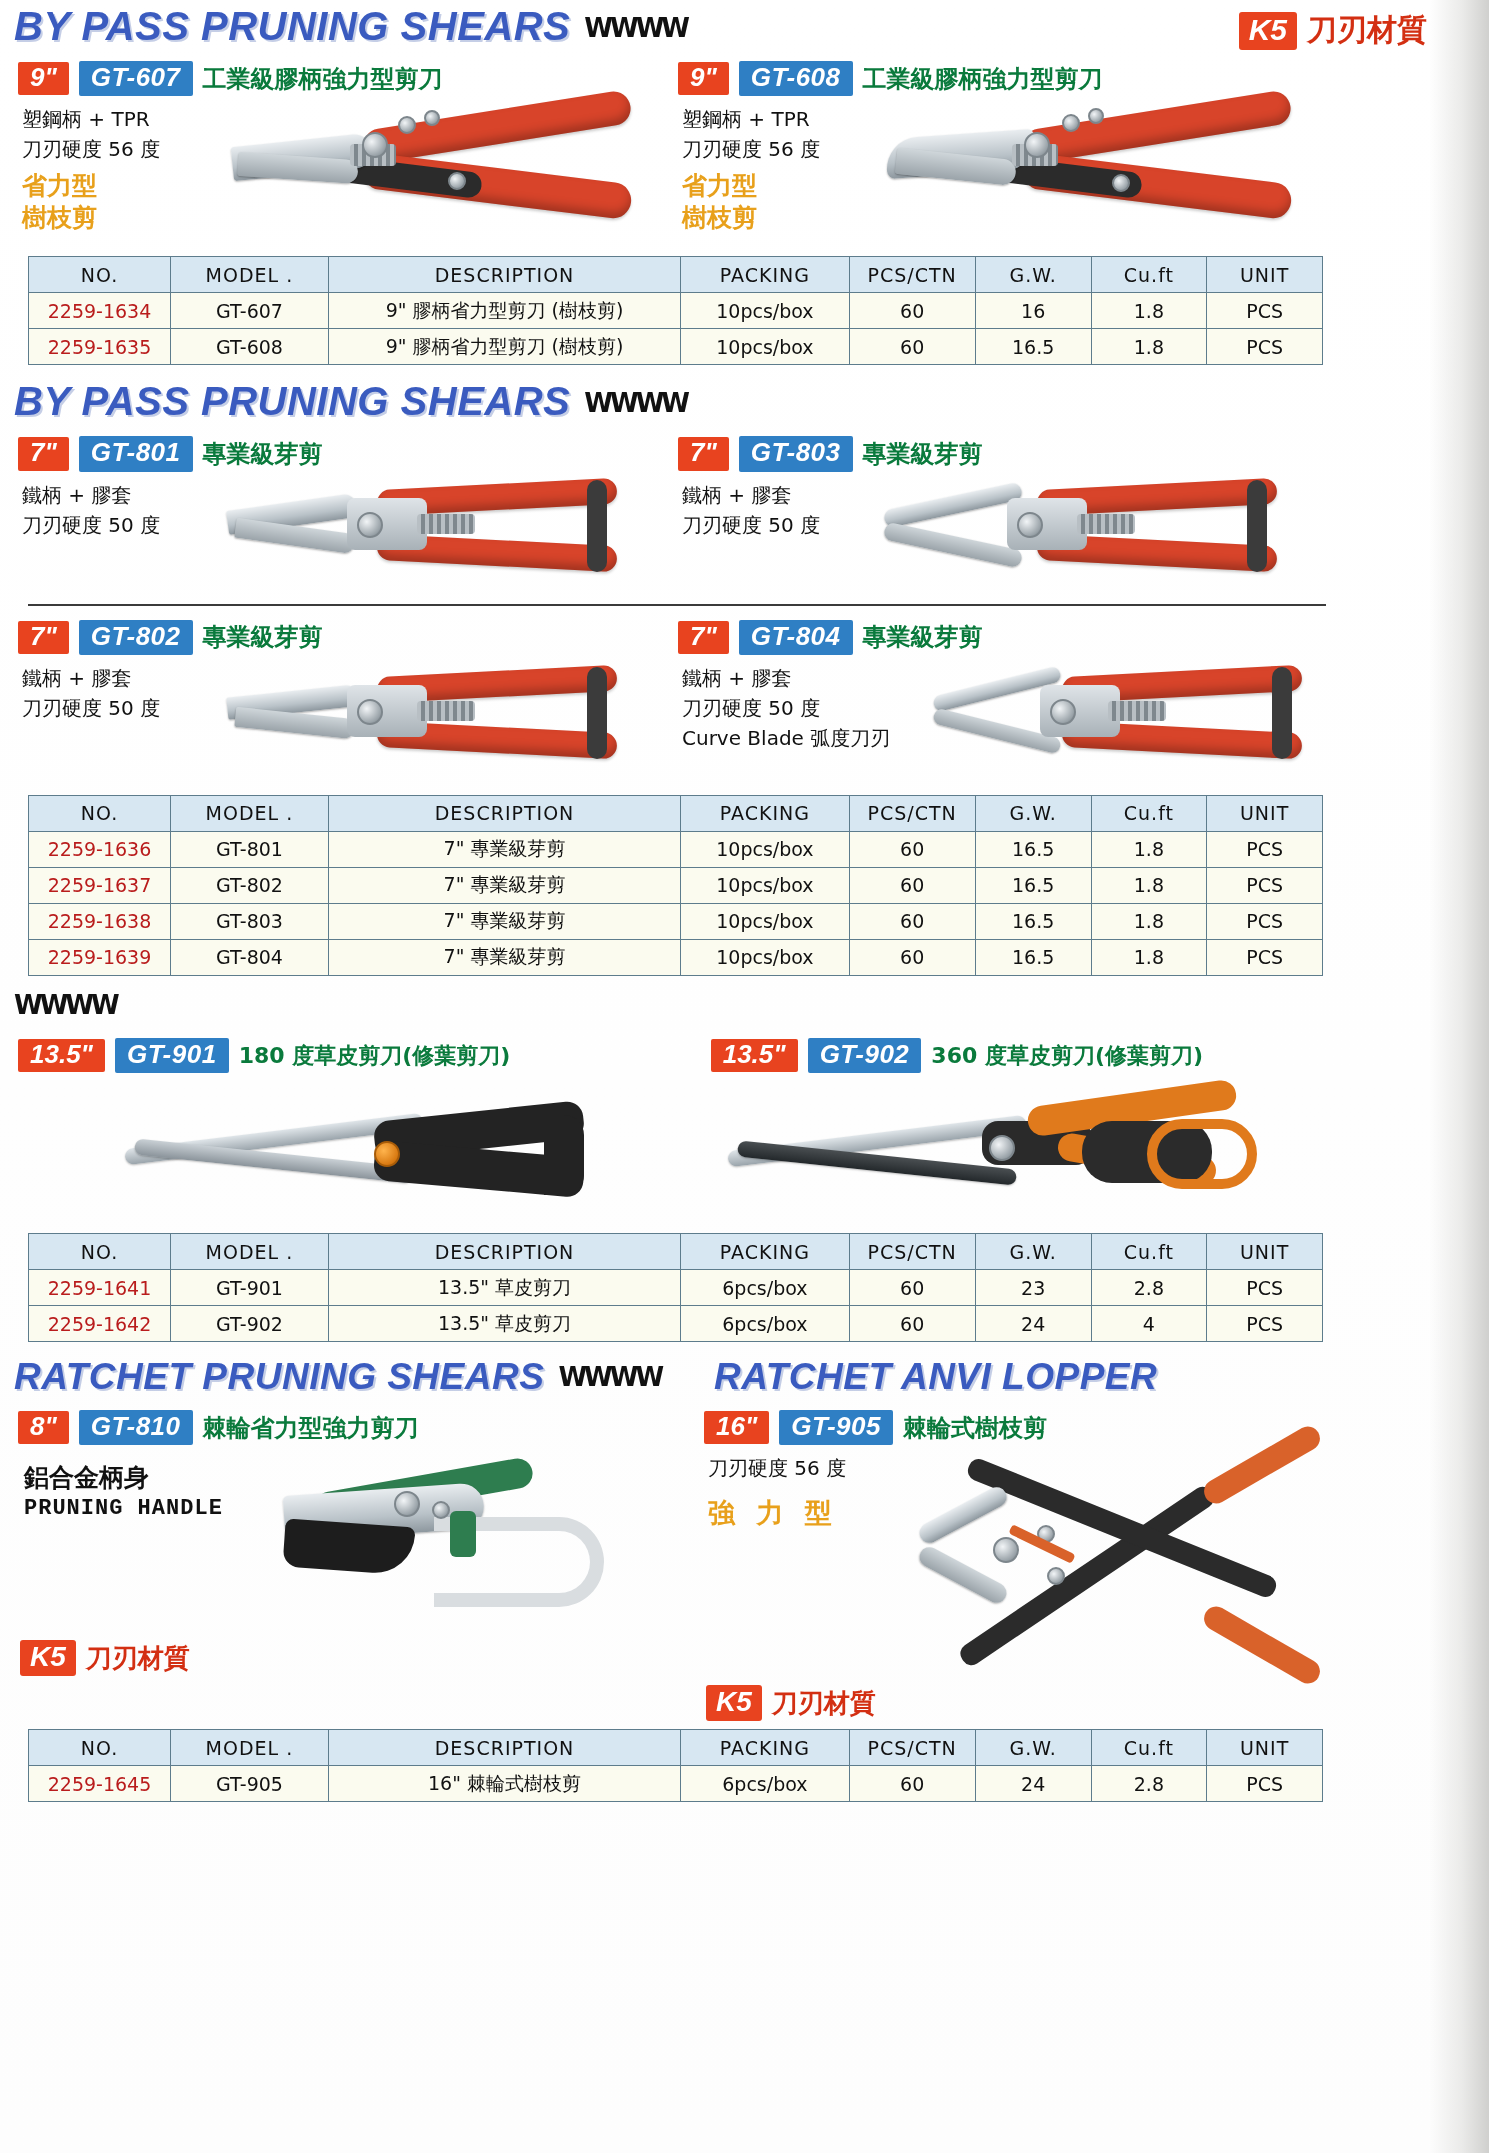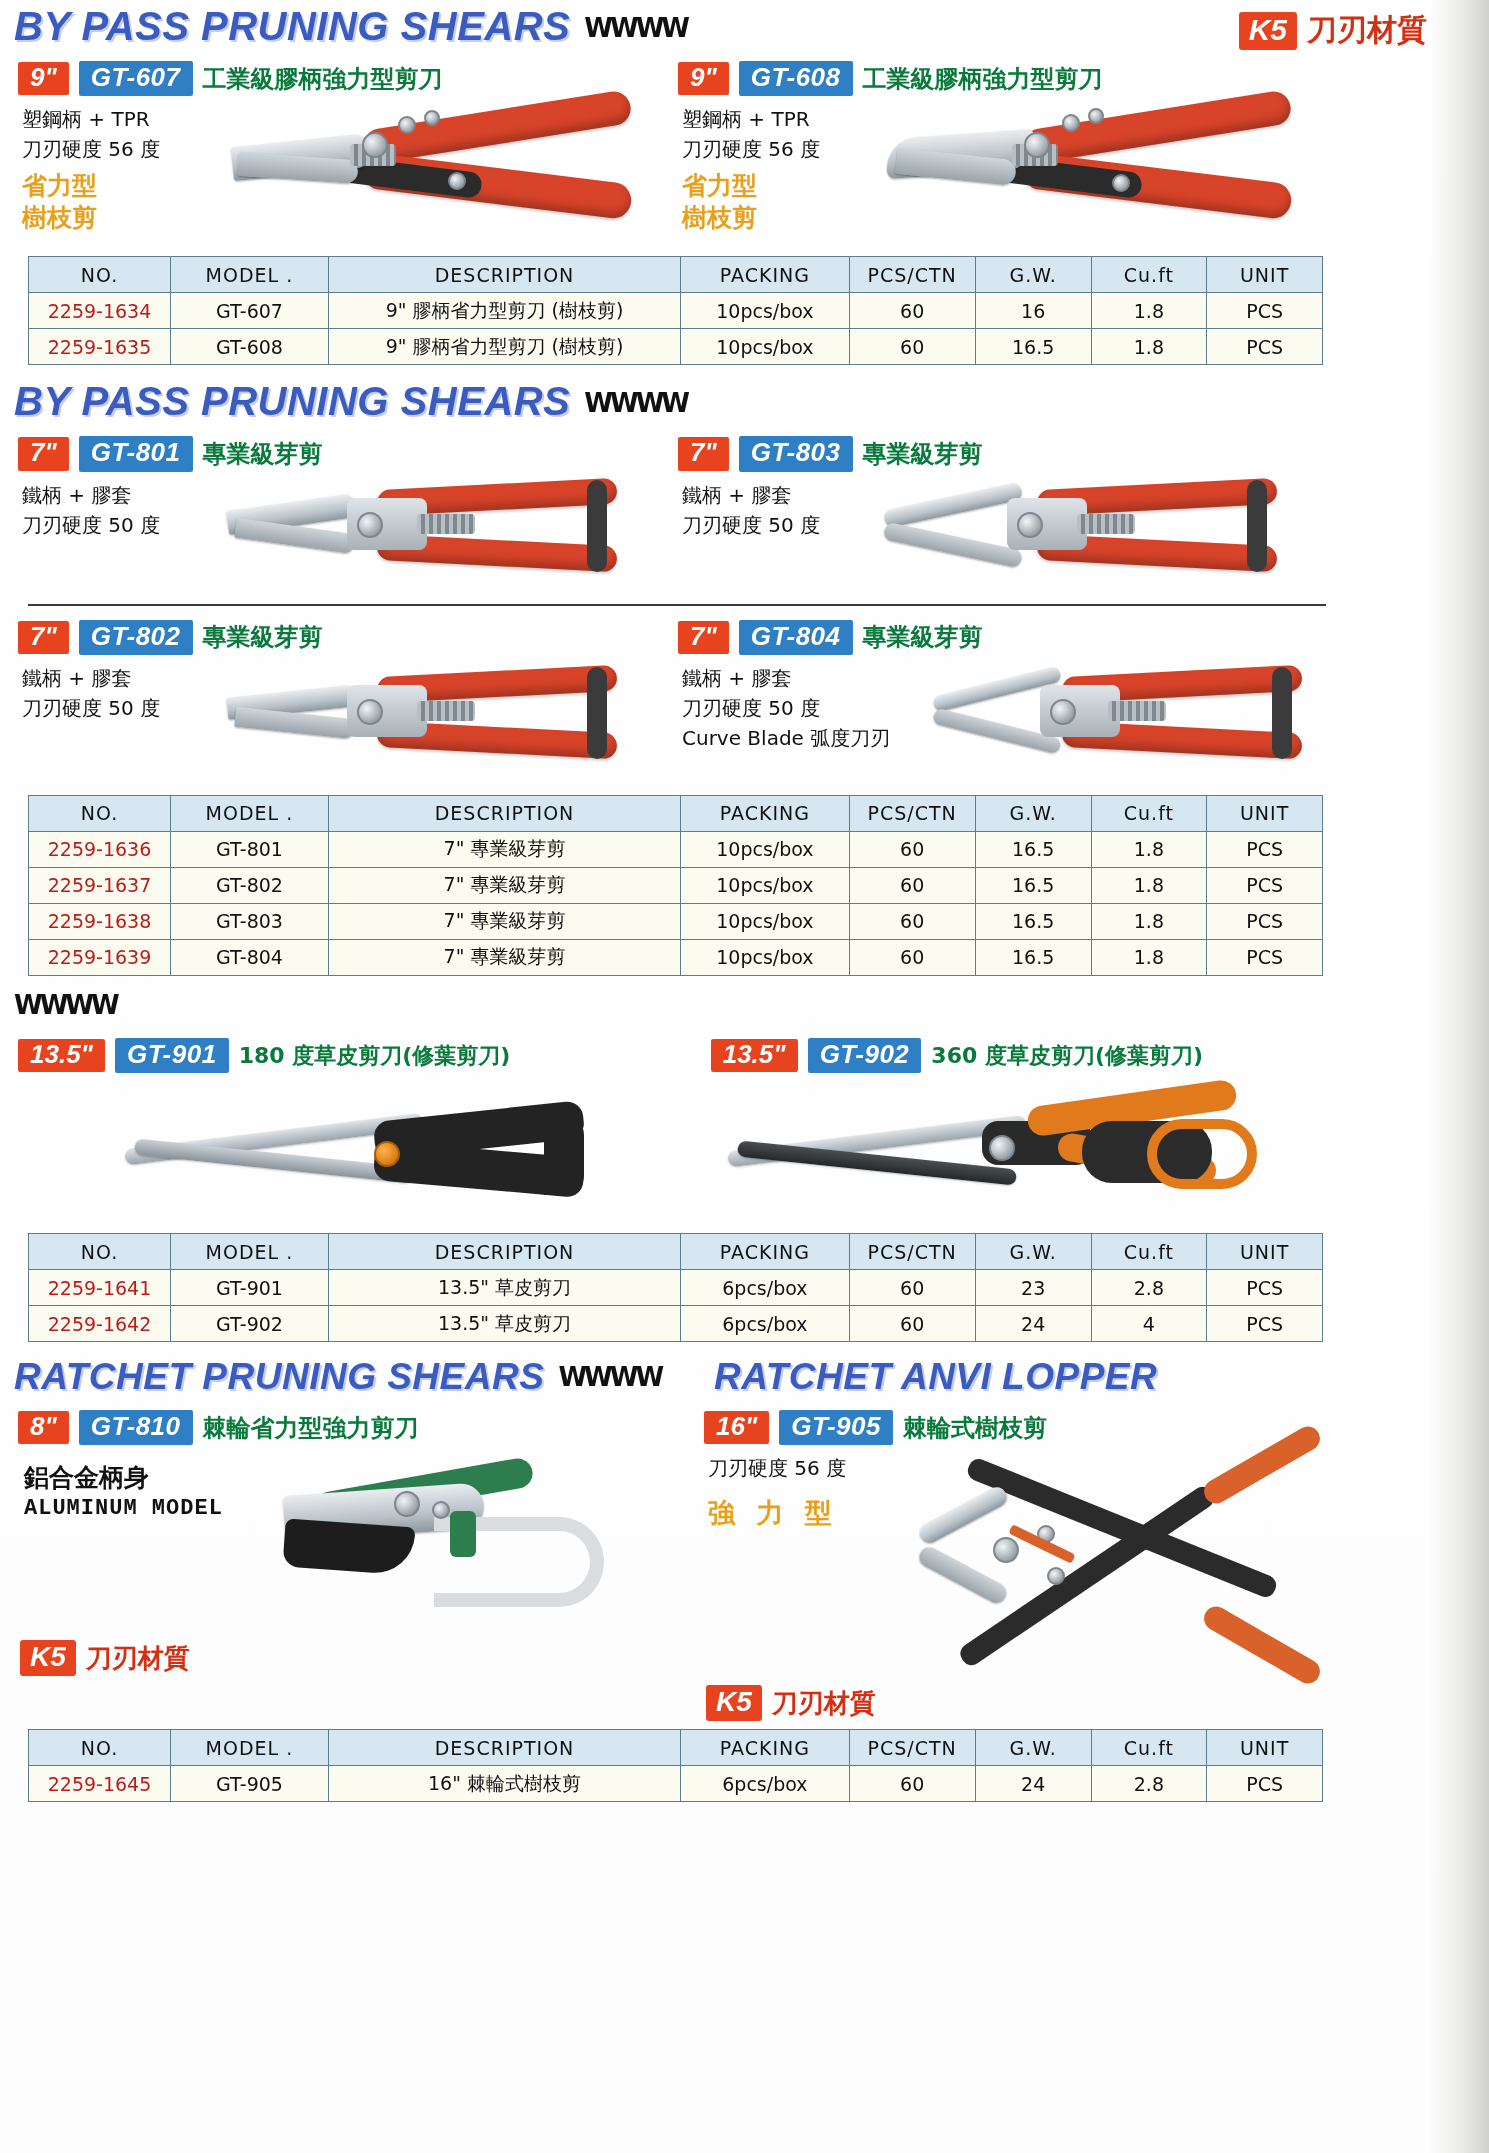--- a/index.html
+++ b/index.html
@@ -567,21 +567,21 @@
 
         <div class="col" style="width:700px;">
           <div class="badge-row">
             <span class="size-badge">8"</span>
             <span class="model-badge">GT-810</span>
             <span class="model-desc">棘輪省力型強力剪刀</span>
           </div>
           <div style="display:flex;">
             <div class="alu" style="width:230px;">
               <div class="cn">鋁合金柄身</div>
-              <div class="en">ALUMINUM MODEL</div>
+              <div class="en">PRUNING HANDLE</div>
             </div>
             <div class="ratchet-img">
               <div class="handle-dark" style="left:60px; top:28px; width:220px; height:30px; background:#2e7d4f; border-radius:16px; transform:rotate(-10deg);"></div>
               <div class="blade-steel" style="left:30px; top:42px; width:200px; height:46px; border-radius:10px 40px 40px 10px; transform:rotate(-4deg);"></div>
               <div class="handle-dark" style="left:30px; top:76px; width:130px; height:48px; background:#1d1d1d; border-radius:10px 10px 50px 20px; transform:rotate(4deg);"></div>
               <div style="position:absolute; left:180px; top:70px; width:170px; height:90px; border:14px solid #d9dde0; border-radius:0 60px 60px 0; border-left:none;"></div>
               <div class="pivot" style="left:140px; top:44px;"></div>
               <div class="pivot" style="left:178px; top:54px; width:18px; height:18px;"></div>
               <div style="position:absolute; left:196px; top:64px; width:26px; height:46px; background:#2e7d4f; border-radius:6px;"></div>
             </div>

